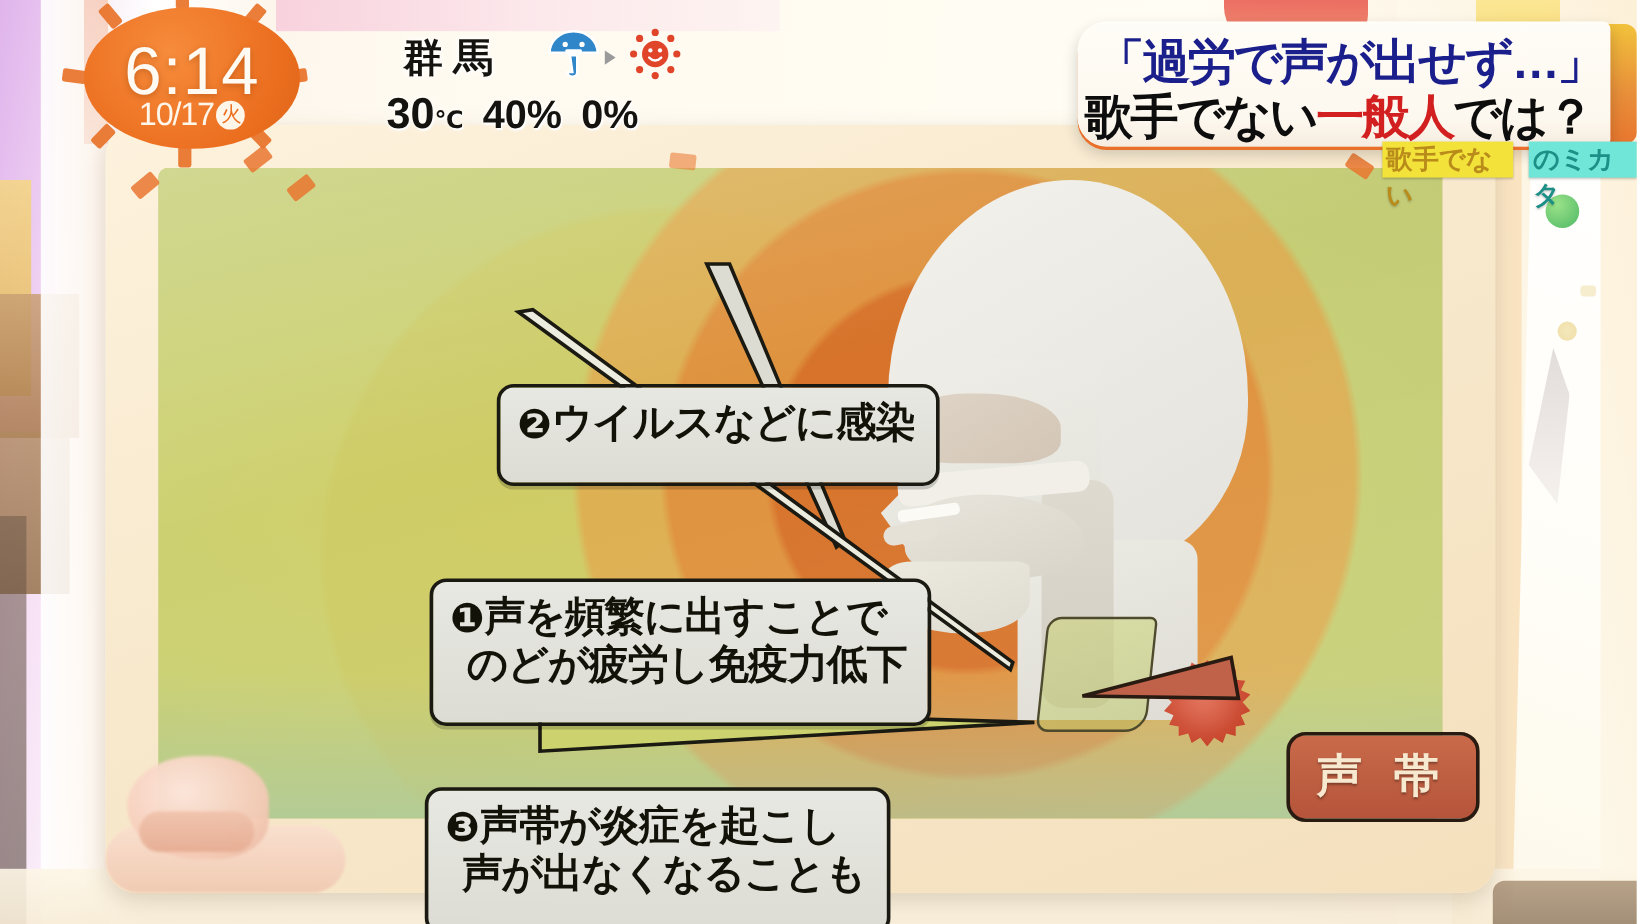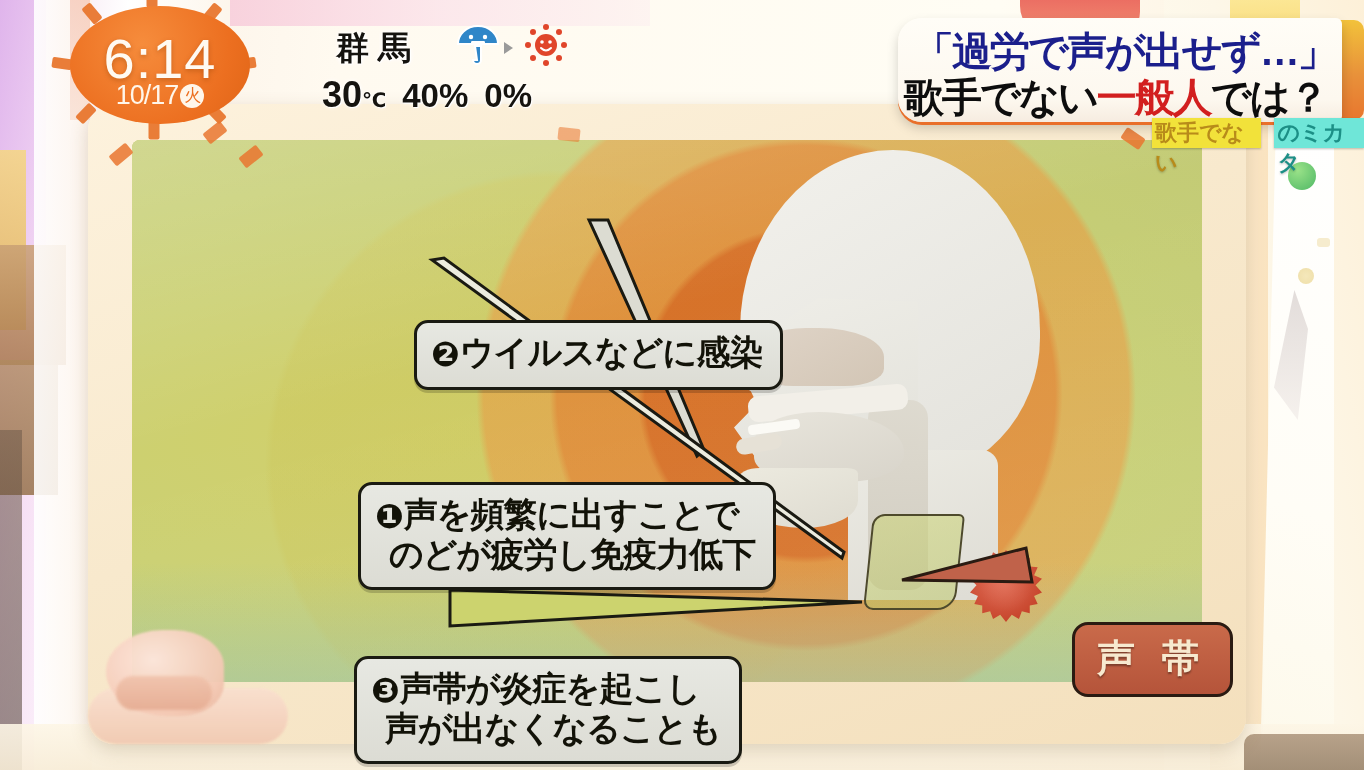--- a/index.html
+++ b/index.html
@@ -122,31 +122,31 @@
     clip-path:polygon(50% 0%,58% 9%,68% 3%,72% 14%,83% 11%,83% 23%,94% 24%,89% 35%,100% 40%,91% 49%,100% 59%,89% 64%,94% 75%,83% 77%,83% 88%,72% 85%,68% 96%,58% 90%,50% 100%,42% 90%,32% 96%,28% 85%,17% 88%,17% 77%,6% 75%,11% 64%,0% 59%,9% 49%,0% 40%,11% 35%,6% 24%,17% 23%,17% 11%,28% 14%,32% 3%,42% 9%);}
   .cord-glow{position:absolute;inset:10px;border-radius:50%;background:radial-gradient(circle,#e8836c55,transparent 70%);}
   .larynx-box{position:absolute;left:150px;top:364px;width:88px;height:92px;
     background:linear-gradient(160deg,rgba(205,213,118,.55),rgba(186,198,100,.5));
     border:2px solid #4e4a2c;border-radius:12px 6px 18px 10px;transform:skewX(-6deg);}
 
   
   .callout{position:absolute;background:linear-gradient(180deg,#e7e8e2,#dcdcd4);
     border:3px solid #1a1a12;border-radius:14px;
     box-shadow:0 3px 0 rgba(0,0,0,.18);
-    padding:10px 18px 14px 14px;
+    padding:10px 18px 29px 14px;
     color:#121208;font-weight:bold;line-height:1.12;white-space:nowrap;}
   .callout .ln{display:block;}
   .cnum{font-size:34px;vertical-align:-2px;letter-spacing:0;}
   .ctxt{font-size:34px;letter-spacing:-1px;}
   .callout.c2{left:326px;top:216px;}
   .callout.c1{left:270px;top:378px;}
   .callout.c3{left:266px;top:552px;}
   .callout.c1 .ln:last-child,.callout.c3 .ln:last-child{padding-left:14px;}
 
-  .cordlabel{position:absolute;left:984px;top:518px;
+  .cordlabel{position:absolute;left:984px;top:506px;
     background:linear-gradient(180deg,#c96a4a,#b5543a);
     border:3px solid #2a1b12;border-radius:16px;padding:8px 22px 10px;
     color:#f7e9cf;font-size:38px;font-weight:bold;letter-spacing:8px;
     text-shadow:0 2px 2px rgba(0,0,0,.35);white-space:nowrap;}
 
   .tail{position:absolute;}
   .tail svg{display:block;overflow:visible;}
 
   
   .clock{position:absolute;left:62px;top:6px;width:196px;height:122px;}

